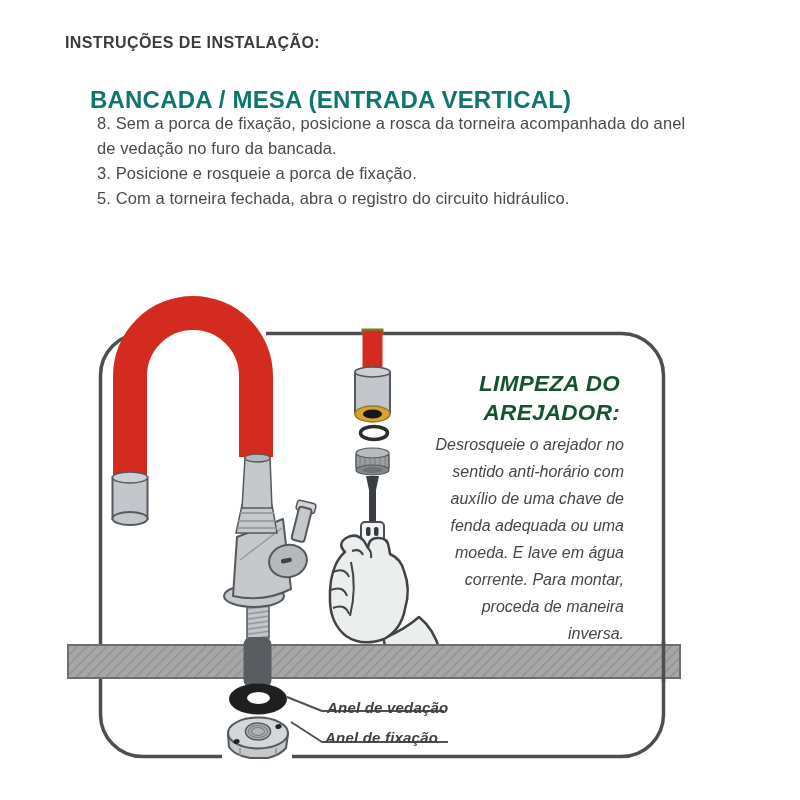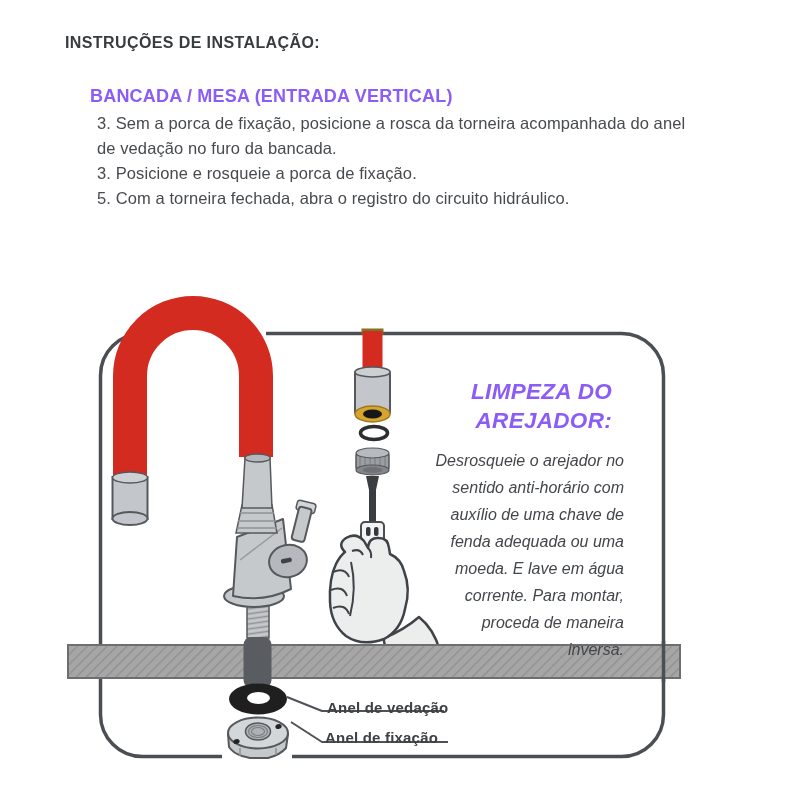--- a/index.html
+++ b/index.html
@@ -6,55 +6,55 @@
   body {
     width:800px; height:800px; background:#ffffff; position:relative; overflow:hidden;
     font-family:"Liberation Sans", sans-serif; color:#46494d;
   }
   .abs { position:absolute; }
   .title {
     left:65px; top:34px; font-size:16px; font-weight:bold; letter-spacing:0.4px;
     color:#393c3f; margin:0;
   }
   .subtitle {
-    left:90px; top:86px; font-size:18px; font-weight:bold; letter-spacing:0.2px;
-    color:#8b5cf6; margin:0;
+    left:90px; top:86px; font-size:24px; font-weight:bold; letter-spacing:0.2px;
+    color:#0f766e; margin:0;
   }
   .steps {
     left:97px; top:111px; width:665px; font-size:16.5px; line-height:25px;
     letter-spacing:0.1px; color:#474a4e;
   }
   .step { white-space:pre-line; }
   .diagram-svg { left:0; top:0; width:800px; height:800px; }
   .cleaning {
     left:350px; top:365px; width:274px; text-align:right; color:#43464a;
   }
   .cleaning-title {
     font-size:22.5px; font-weight:bold; font-style:italic; line-height:29px;
-    white-space:pre-line; letter-spacing:0.3px; color:#8b5cf6; margin:12px;text-align:right;
+    white-space:pre-line; letter-spacing:0.3px; color:#14532d; margin:4px;text-align:right;
   }
   .cleaning-text {
     margin-top:3px; font-size:16px; font-style:italic; line-height:27px;
     white-space:pre-line;
   }
   .part-label {
-    font-size:15px; font-weight:bold; color:#3d4044;
+    font-size:15px; font-weight:bold; font-style:italic; color:#3d4044;
     letter-spacing:0.2px;
   }
   .label-anel  { left:327px; top:699px; }
   .label-porca { left:325px; top:729px; }
 </style>
 </head>
 <body>
 
 <h1 class="abs title">INSTRUÇÕES DE INSTALAÇÃO:</h1>
 <h2 class="abs subtitle">BANCADA / MESA (ENTRADA VERTICAL)</h2>
 
 <div class="abs steps">
-  <div class="step">3. Sem a porca de fixação, posicione a rosca da torneira acompanhada do anel
+  <div class="step">8. Sem a porca de fixação, posicione a rosca da torneira acompanhada do anel
 de vedação no furo da bancada.</div>
   <div class="step">3. Posicione e rosqueie a porca de fixação.</div>
   <div class="step">5. Com a torneira fechada, abra o registro do circuito hidráulico.</div>
 </div>
 
 <svg class="abs diagram-svg" viewBox="0 0 800 800" xmlns="http://www.w3.org/2000/svg">
   <defs>
     <pattern id="hatch" width="7" height="7" patternUnits="userSpaceOnUse" patternTransform="rotate(45)">
       <rect width="7" height="7" fill="#a6a6a6"></rect>
       <line x1="0" y1="0" x2="0" y2="7" stroke="#8f8f8f" stroke-width="2.6"></line>

